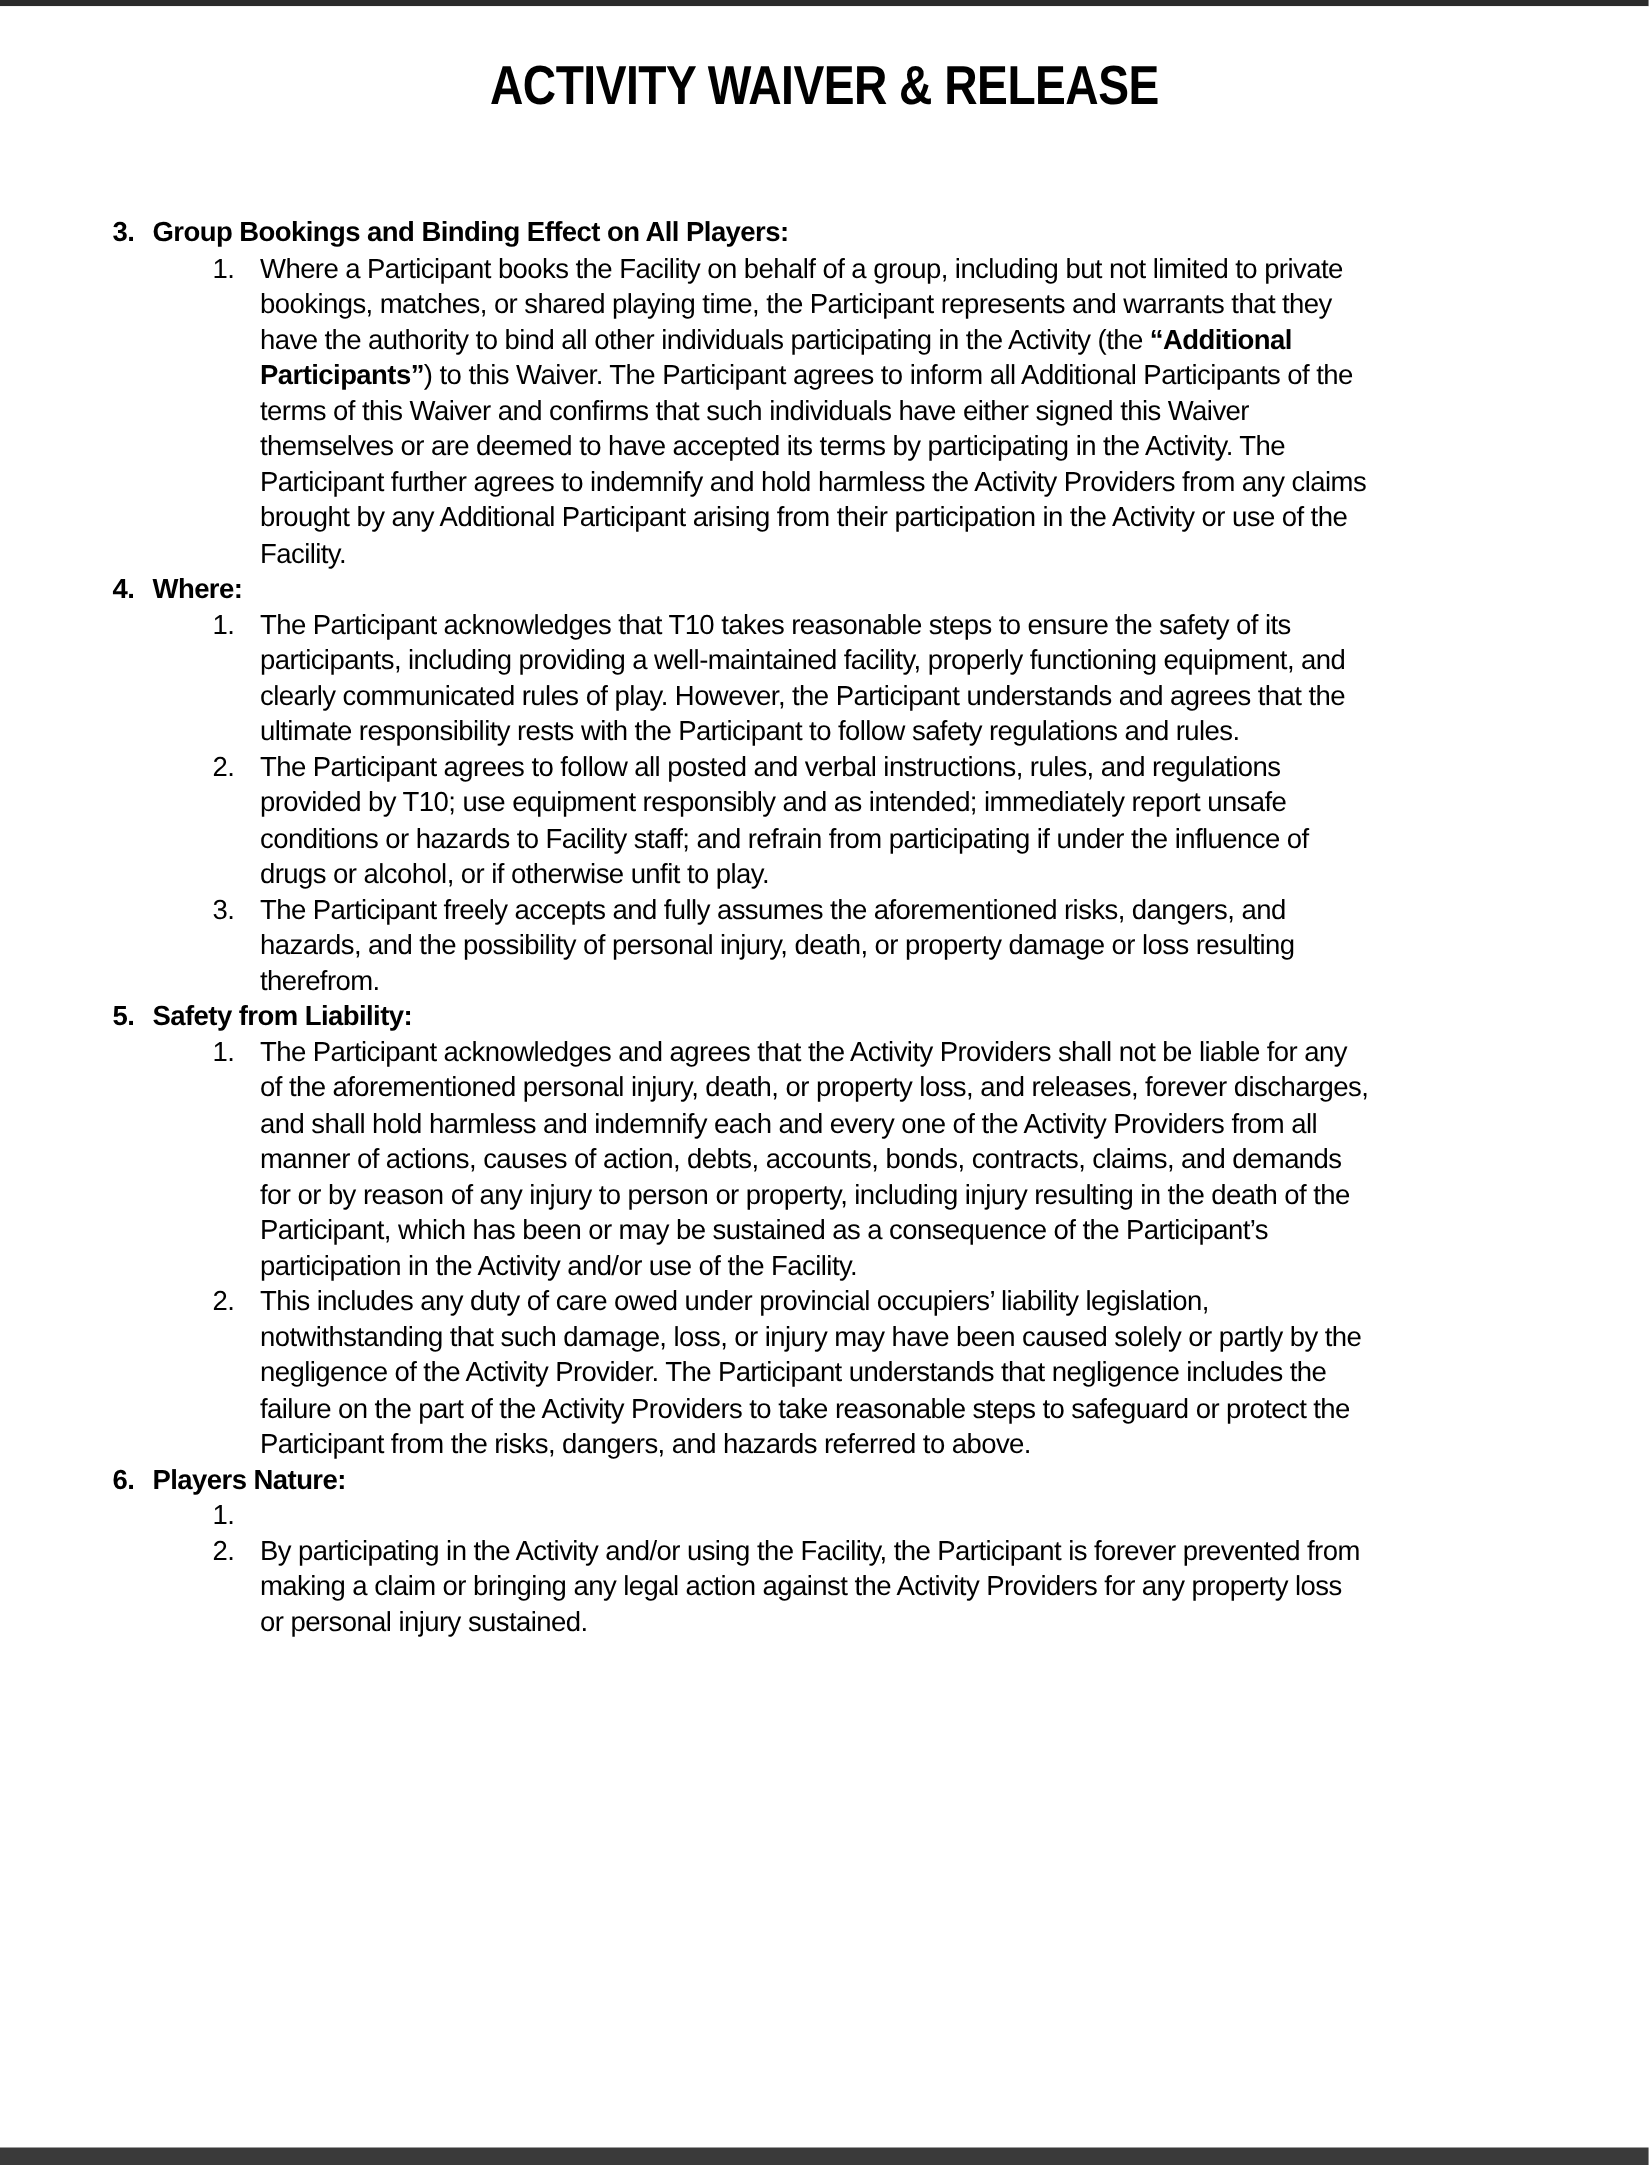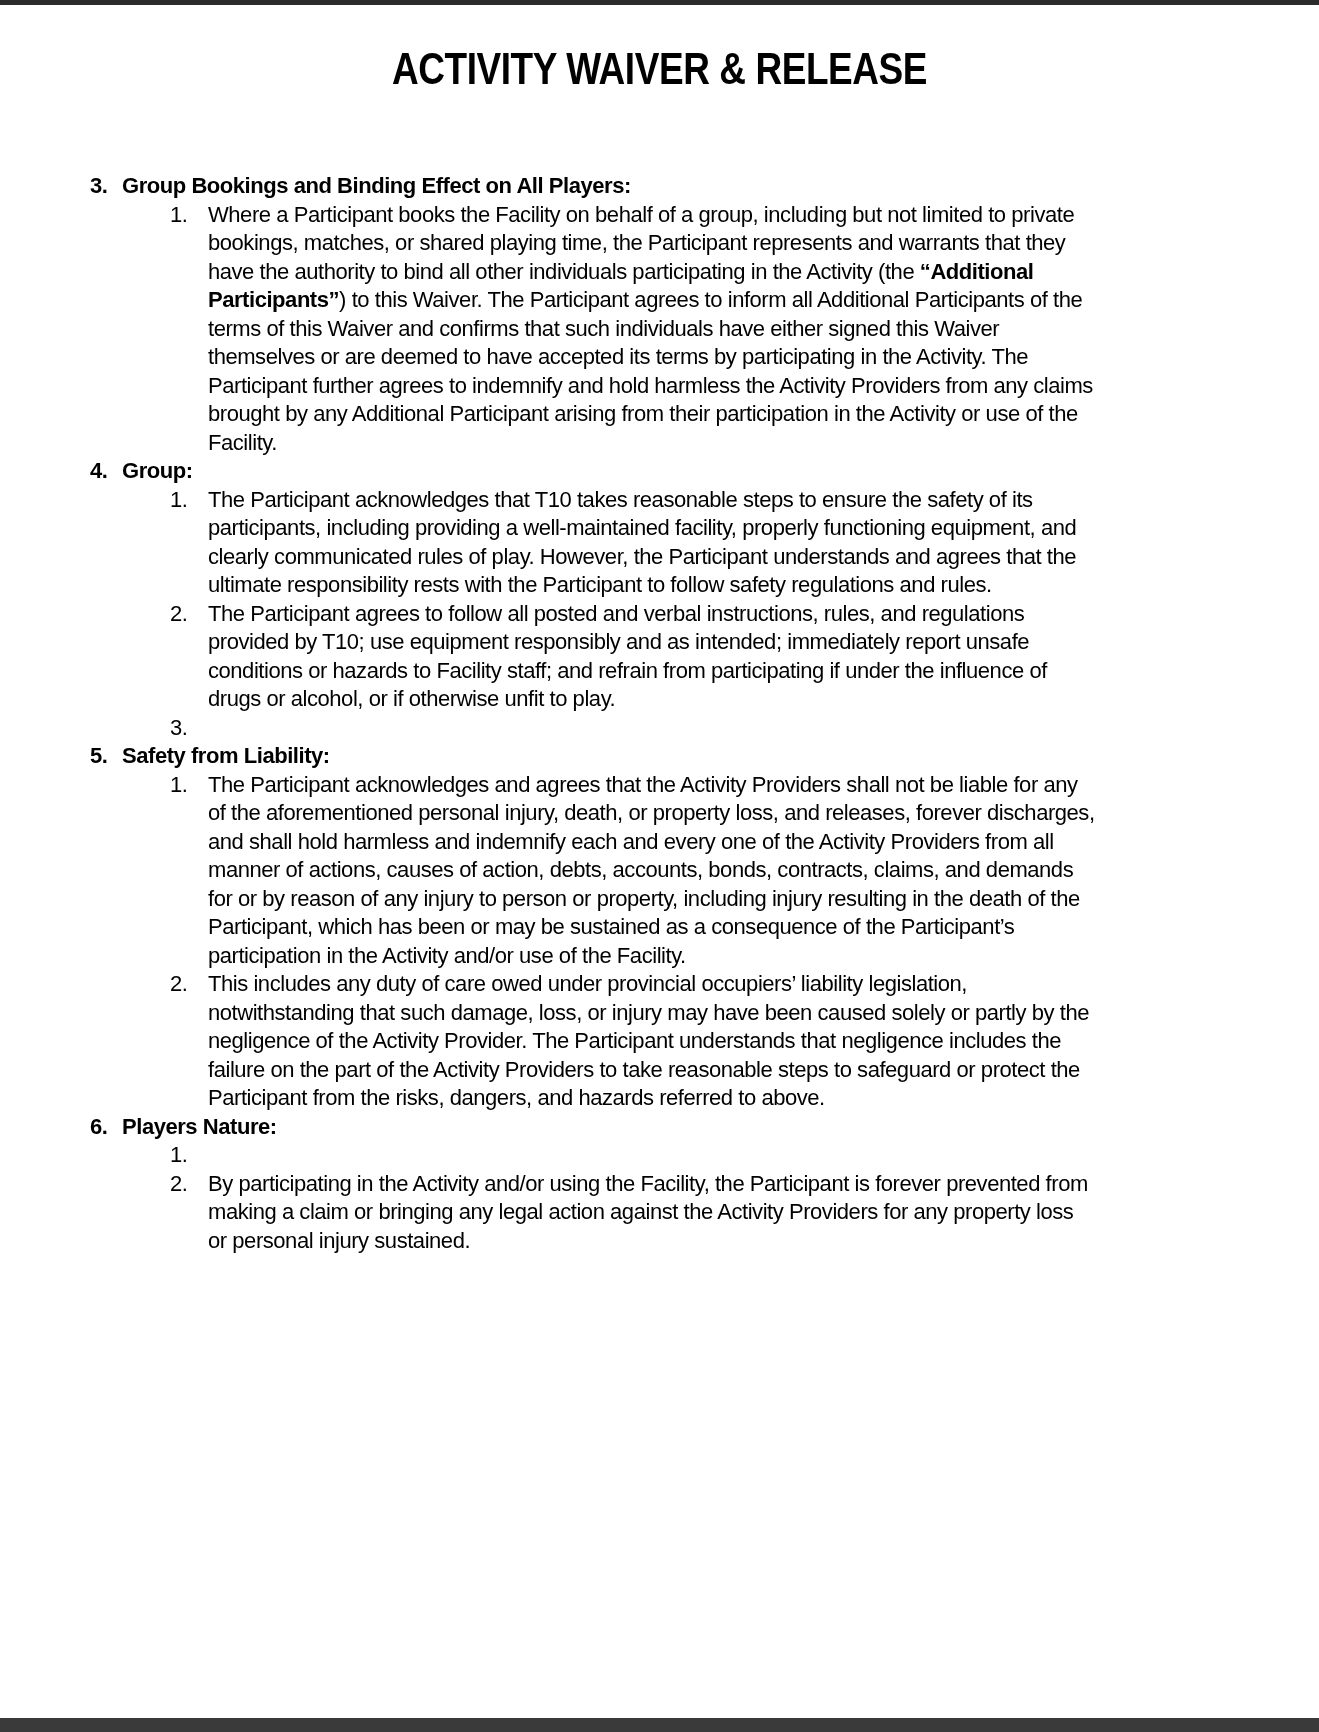--- a/index.html
+++ b/index.html
@@ -82,32 +82,33 @@
           <span class="sec-head-text"><span class="run-bold">Group Bookings and Binding Effect on All Players</span><span class="run">:</span></span>
         </div>
         <div class="list-item">
           <span class="item-num">1.</span>
           <div class="item-text"><span class="run">Where a Participant books the Facility on behalf of a group, including but not limited to private bookings, matches, or shared playing time, the Participant represents and warrants that they have the authority to bind all other individuals participating in the Activity (the </span><span class="run-bold">“Additional Participants”</span><span class="run">) to this Waiver. The Participant agrees to inform all Additional Participants of the terms of this Waiver and confirms that such individuals have either signed this Waiver themselves or are deemed to have accepted its terms by participating in the Activity. The Participant further agrees to indemnify and hold harmless the Activity Providers from any claims brought by any Additional Participant arising from their participation in the Activity or use of the Facility.</span></div>
         </div>
       </div>
       <div class="section">
         <div class="section-heading">
           <span class="sec-num">4.</span>
-          <span class="sec-head-text"><span class="run-bold">Group:</span></span>
+          <span class="sec-head-text"><span class="run-bold">Where:</span></span>
         </div>
         <div class="list-item">
           <span class="item-num">1.</span>
           <div class="item-text"><span class="run">The Participant acknowledges that T10 takes reasonable steps to ensure the safety of its participants, including providing a well-maintained facility, properly functioning equipment, and clearly communicated rules of play. However, the Participant understands and agrees that the ultimate responsibility rests with the Participant to follow safety regulations and rules.</span></div>
         </div>
         <div class="list-item">
           <span class="item-num">2.</span>
           <div class="item-text"><span class="run">The Participant agrees to follow all posted and verbal instructions, rules, and regulations provided by T10; use equipment responsibly and as intended; immediately report unsafe conditions or hazards to Facility staff; and refrain from participating if under the influence of drugs or alcohol, or if otherwise unfit to play.</span></div>
         </div>
         <div class="list-item">
           <span class="item-num">3.</span>
+          <div class="item-text"><span class="run">The Participant freely accepts and fully assumes the aforementioned risks, dangers, and hazards, and the possibility of personal injury, death, or property damage or loss resulting therefrom.</span></div>
         </div>
       </div>
       <div class="section">
         <div class="section-heading">
           <span class="sec-num">5.</span>
           <span class="sec-head-text"><span class="run-bold">Safety from Liability:</span></span>
         </div>
         <div class="list-item">
           <span class="item-num">1.</span>
           <div class="item-text"><span class="run">The Participant acknowledges and agrees that the Activity Providers shall not be liable for any of the aforementioned personal injury, death, or property loss, and releases, forever discharges, and shall hold harmless and indemnify each and every one of the Activity Providers from all manner of actions, causes of action, debts, accounts, bonds, contracts, claims, and demands for or by reason of any injury to person or property, including injury resulting in the death of the Participant, which has been or may be sustained as a consequence of the Participant’s participation in the Activity and/or use of the Facility.</span></div>

